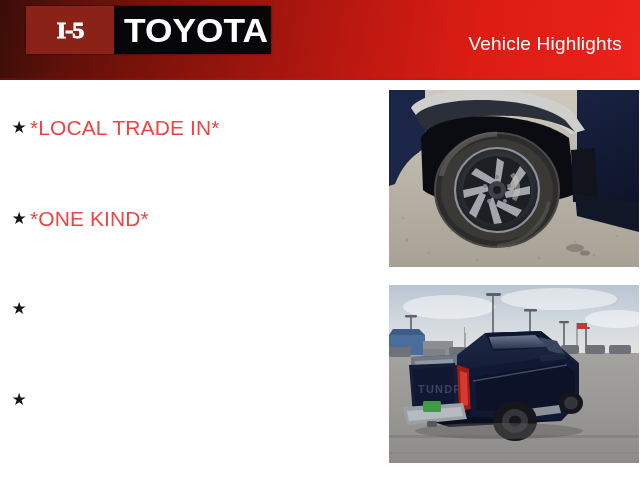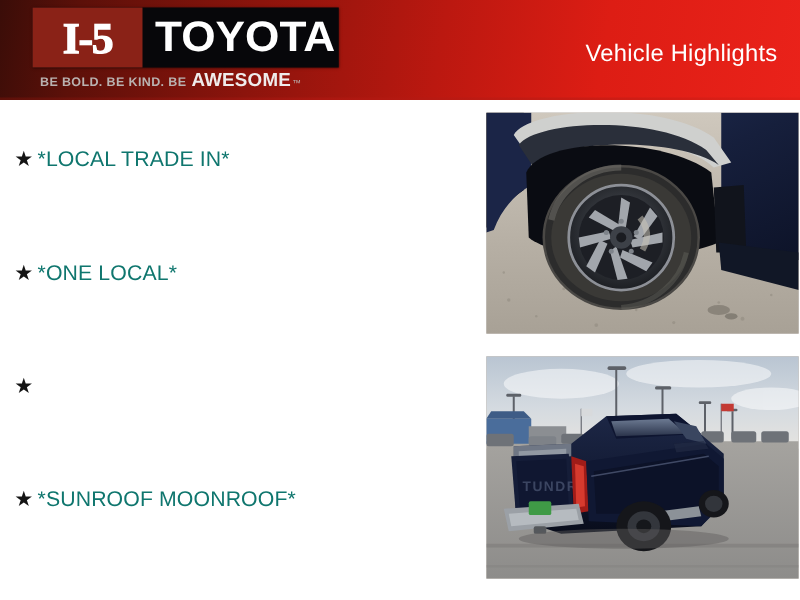--- a/index.html
+++ b/index.html
@@ -59,21 +59,21 @@
     width: 88px;
     background: #8a2217;
     display: flex;
     align-items: center;
     justify-content: center;
   }
   .logo-i5 span {
     color: #ffffff;
     font-family: "Liberation Serif", serif;
     font-weight: bold;
-    font-size: 35px;
+    font-size: 24px;
     letter-spacing: -1px;
     line-height: 1;
     -webkit-text-stroke: 1px #ffffff;
   }
   .logo-toyota {
     flex: 1;
     display: flex;
     align-items: center;
     padding-left: 10px;
   }
@@ -147,22 +147,22 @@
   }
   .feature-star {
     color: #141414;
     font-size: 17px;
     line-height: 20px;
     width: 22px;
     flex: none;
     text-align: center;
   }
   .feature-text {
-    color: #0f766e;
-    font-size: 17px;
+    color: #ef4444;
+    font-size: 21px;
     line-height: 20px;
     letter-spacing: 0.1px;
     white-space: nowrap;
   }
 
   
   .photo {
     position: absolute;
     left: 389px;
     width: 250px;
@@ -180,50 +180,44 @@
 
   <div class="logo">
     <div class="logo-bar">
       <div class="logo-i5">
         <span>I-5</span>
       </div>
       <div class="logo-toyota">
         <span>TOYOTA</span>
       </div>
     </div>
-    <div class="tagline">
-      <span class="t-small">BE BOLD. BE KIND. BE</span>
-      <span class="t-big">AWESOME</span>
-      <span class="t-tm">™</span>
-    </div>
   </div>
 
   <div class="header-title">Vehicle Highlights</div>
 </div>
 <div class="header-underline"></div>
 
 <div class="features">
 
   <div class="feature-row">
     <span class="feature-star">★</span>
     <span class="feature-text">*LOCAL TRADE IN*</span>
   </div>
 
   <div class="feature-row">
     <span class="feature-star">★</span>
-    <span class="feature-text">*ONE LOCAL*</span>
+    <span class="feature-text">*ONE KIND*</span>
   </div>
 
   <div class="feature-row">
     <span class="feature-star">★</span>
   </div>
 
   <div class="feature-row">
     <span class="feature-star">★</span>
-    <span class="feature-text">*SUNROOF MOONROOF*</span>
   </div>
 
 </div>
 
 <div class="photo" id="photo-wheel">
   <svg viewBox="0 0 250 177" preserveAspectRatio="none">
     <defs>
       <linearGradient id="gravel1" x1="0" y1="0" x2="0" y2="1">
         <stop offset="0%" stop-color="#cfc8bd"></stop>
         <stop offset="60%" stop-color="#b6afa4"></stop>

